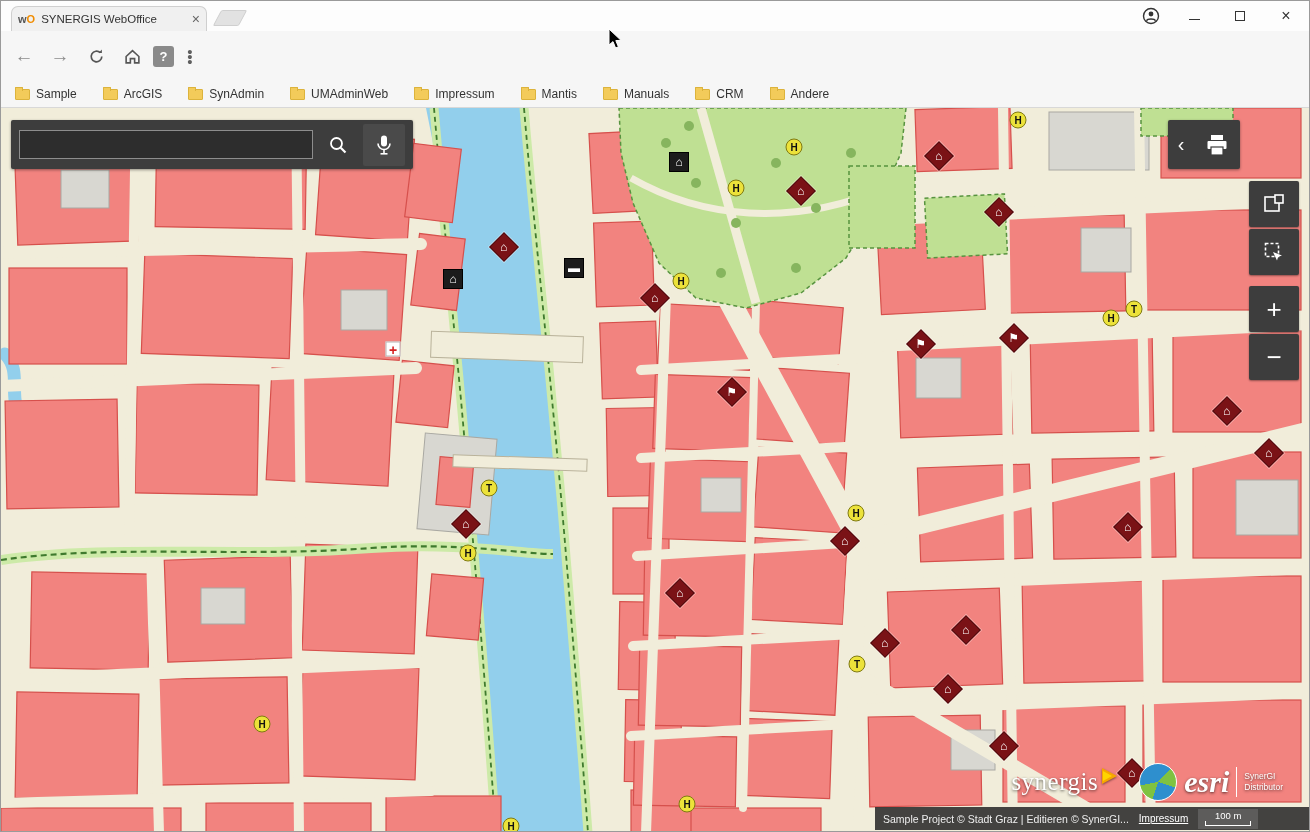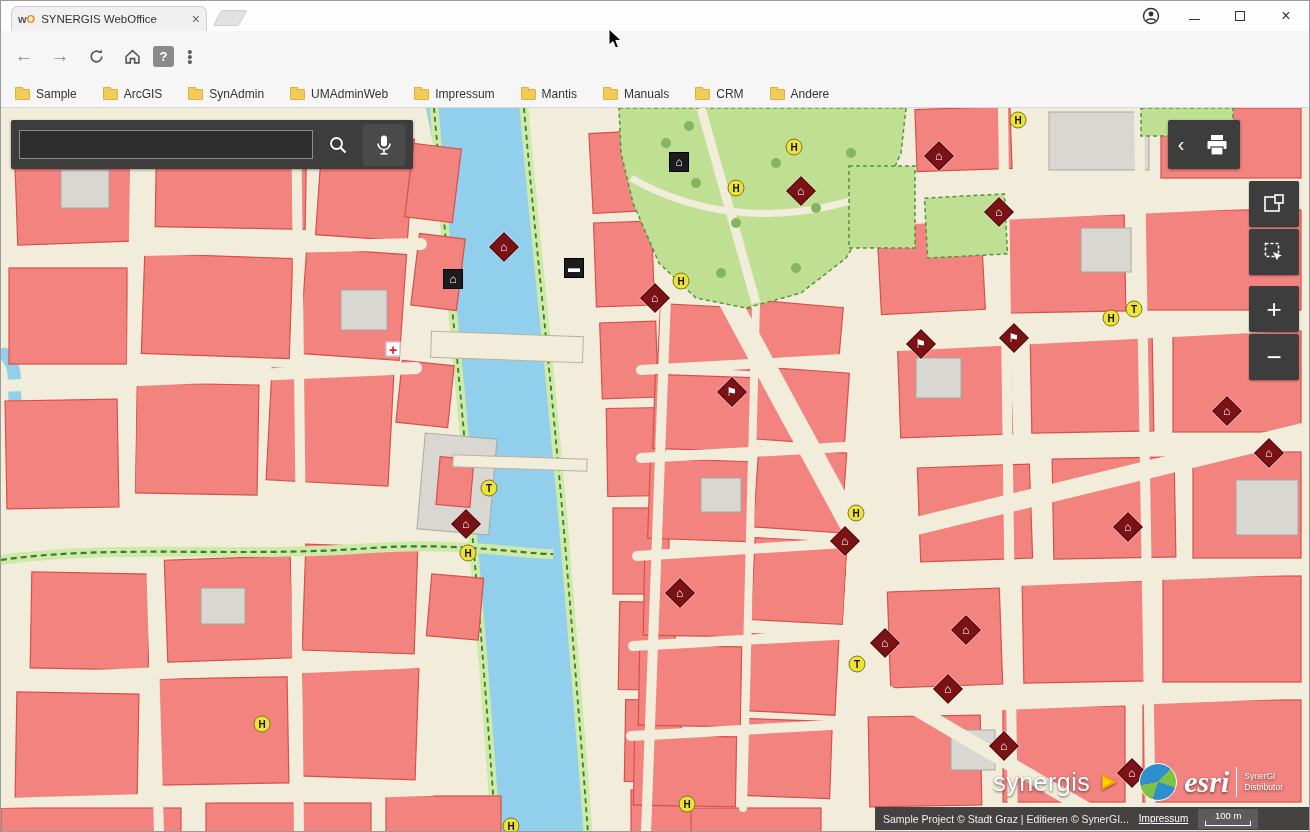--- a/index.html
+++ b/index.html
@@ -65,21 +65,21 @@
   .print-panel { position:absolute; right:71px; top:12px; width:72px; height:49px; background:#3d3d3d; border-radius:2px; display:flex; align-items:center; z-index:5; box-shadow:0 1px 3px rgba(0,0,0,.4); }
   .collapse-btn { width:26px; height:49px; display:flex; align-items:center; justify-content:center; color:#fff; font-size:20px; }
   .print-btn { width:46px; height:49px; display:flex; align-items:center; justify-content:center; }
   .tool-col { position:absolute; right:12px; top:73px; width:50px; display:flex; flex-direction:column; gap:2px; z-index:5; }
   .zoom-col { position:absolute; right:12px; top:178px; width:50px; display:flex; flex-direction:column; gap:2px; z-index:5; }
   .tool-btn { width:50px; height:46px; background:#3d3d3d; border-radius:2px; display:flex; align-items:center; justify-content:center; color:#fff; box-shadow:0 1px 2px rgba(0,0,0,.4); }
   .zoom-glyph { font-size:26px; line-height:1; color:#fff; }
 
   
   .logos { position:absolute; right:28px; bottom:32px; display:flex; align-items:center; gap:22px; z-index:6; }
-  .synergis { display:flex; align-items:center; gap:12px; }
+  .synergis { display:flex; gap:4px;font-family:Liberation Serif, serif; }
   .syn-text { color:#fff; font-size:25px; letter-spacing:.5px; text-shadow:0 1px 3px rgba(0,0,0,.65); }
   .syn-arrow { width:0; height:0; border-style:solid; border-width:8px 0 8px 15px; border-color:transparent transparent transparent #f7a600; position:relative; filter:drop-shadow(0 1px 1px rgba(0,0,0,.5)); }
   .syn-arrow::after { content:""; position:absolute; left:-14px; top:-5px; border-style:solid; border-width:5px 0 5px 9px; border-color:transparent transparent transparent #ffd400; }
   .esri { display:flex; align-items:center; gap:7px; text-shadow:0 1px 3px rgba(0,0,0,.65); }
   .esri-globe { width:38px; height:38px; border-radius:50%; background:conic-gradient(#2e8fce 0 12%, #7fc241 12% 30%, #2e8fce 30% 55%, #7fc241 55% 72%, #2e8fce 72% 100%); border:1.5px solid #fff; }
   .esri-text { color:#fff; font-size:30px; font-weight:bold; font-style:italic; font-family:"Liberation Serif", serif; }
   .esri-div { width:1px; height:30px; background:#fff; }
   .esri-tag { color:#fff; font-size:8.5px; line-height:1.25; }
 
   

